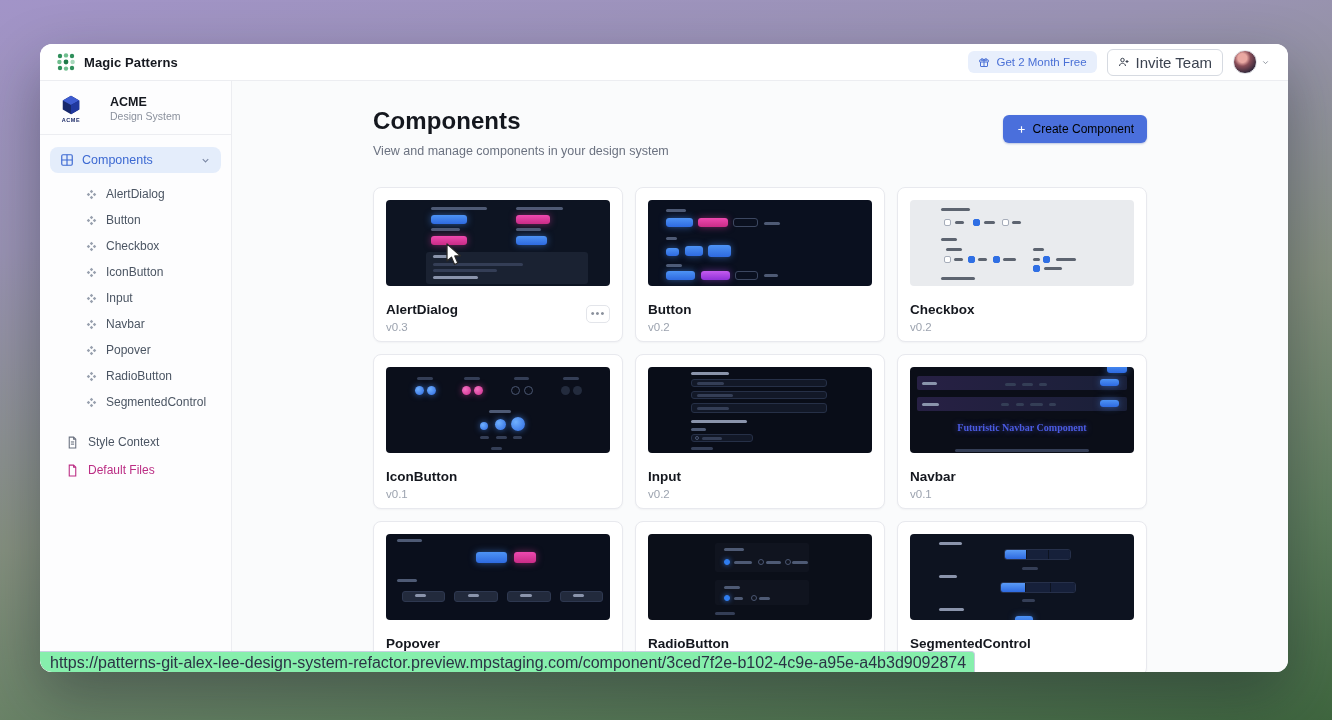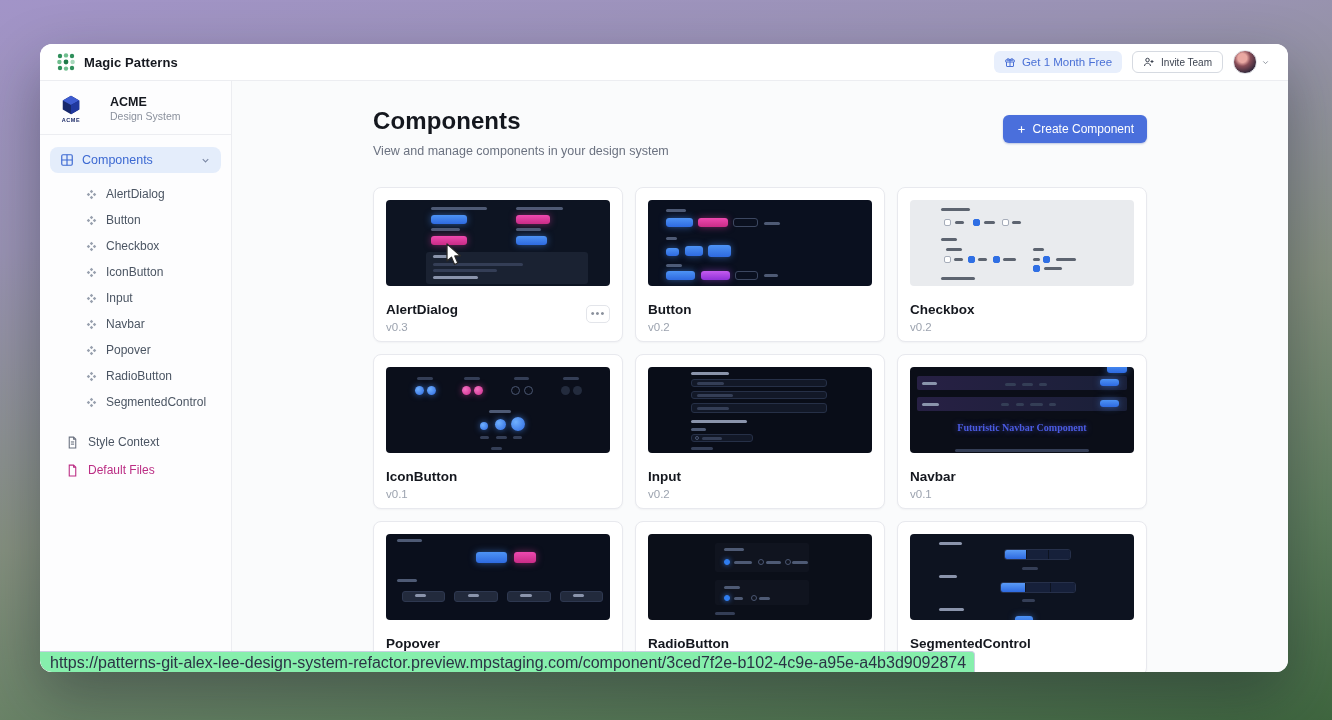--- a/index.html
+++ b/index.html
@@ -7,21 +7,21 @@
   .bg { position:absolute; inset:0; background:linear-gradient(168deg,#a294c8 0%,#9a93b4 25%,#85907f 55%,#5d7d5c 80%,#3f663f 100%); }
 
   .window { position:absolute; left:40px; top:44px; width:1248px; height:628px; background:#fff; border-radius:12px; box-shadow:0 24px 60px rgba(20,25,40,.38); overflow:hidden; }
 
   
   .topbar { height:37px; display:flex; align-items:center; justify-content:space-between; padding:0 18px 0 16px; border-bottom:1px solid #ecedf1; background:#fff; }
   .brand { display:flex; align-items:center; gap:8px; }
   .brand-name { font-size:13px; font-weight:bold; color:#15181f; letter-spacing:.1px; }
   .topbar-right { display:flex; align-items:center; gap:10px; }
   .btn-soft { display:flex; align-items:center; gap:6px; background:#e8effc; color:#4a70d6; border:none; border-radius:6px; font-size:11.5px; font-weight:500; padding:5px 10px; font-family:inherit; cursor:pointer; }
-  .btn-outline { display:flex; align-items:center; gap:6px; background:#fff; color:#3c4350; border:1px solid #d6dae1; border-radius:6px; font-size:10px; font-weight:500; padding:4px 10px; font-family:inherit; cursor:pointer; }
+  .btn-outline { display:flex; align-items:center; gap:6px; background:#fff; color:#3c4350; border:1px solid #d6dae1; border-radius:6px; font-size:15px; font-weight:500; padding:4px 10px; font-family:inherit; cursor:pointer; }
   .avatar-wrap { display:flex; align-items:center; gap:4px; }
   .avatar { width:24px; height:24px; border-radius:50%; background:radial-gradient(circle at 38% 32%, #e9a8a2 0 22%, #8a4e58 40%, #33283a 75%); border:1px solid #e2e4e9; }
 
   .body-row { display:flex; height:591px; }
 
   
   .sidebar { width:192px; border-right:1px solid #ecedf1; background:#fdfdfe; flex:none; display:flex; flex-direction:column; }
   .workspace { display:flex; align-items:center; gap:24px; padding:13px 16px 11px; }
   .ws-logo { width:30px; display:flex; flex-direction:column; align-items:center; }
   .ws-logo-txt { font-size:5.5px; font-weight:bold; color:#1b2a66; letter-spacing:.6px; margin-top:1px; }
@@ -37,21 +37,21 @@
   .side-foot { margin-top:13px; }
   .foot-item { display:flex; align-items:center; gap:9px; padding:7px 8px 7px 26px; font-size:12px; color:#4b5563; cursor:pointer; }
   .foot-item.pink { color:#bb2d84; }
 
   
   .main { flex:1; background:#fafbfc; overflow:hidden; }
   .content { width:774px; margin:0 auto; padding-top:26px; }
   .page-head { display:flex; justify-content:space-between; align-items:flex-start; }
   .page-title { font-size:24px; font-weight:bold; color:#14171e; letter-spacing:.1px; }
   .page-sub { font-size:12.5px; color:#6b7280; margin-top:9px; }
-  .btn-primary { display:flex; align-items:center; gap:6px; background:#4a6fdc; color:#ffffff; border:none; border-radius:6px; font-size:12px; font-weight:500; padding:7px 13px; margin-top:8px; font-family:inherit; cursor:pointer; box-shadow:0 1px 2px rgba(40,70,160,.3); }
+  .btn-primary { display:flex; align-items:center; gap:6px; background:#4a6fdc; color:#000000; border:none; border-radius:6px; font-size:12px; font-weight:500; padding:7px 13px; margin-top:8px; font-family:inherit; cursor:pointer; box-shadow:0 1px 2px rgba(40,70,160,.3); }
 
   .grid { display:grid; grid-template-columns:repeat(3,250px); gap:12px; margin-top:29px; }
   .card { position:relative; background:#fff; border:1px solid #e8e9ee; border-radius:8px; padding:12px 12px 10px; height:155px; box-shadow:0 1px 2px rgba(20,25,40,.04); cursor:pointer; }
   .card-title { font-size:13.5px; font-weight:600; color:#14171e; margin-top:16px; }
   .card-version { font-size:11.5px; color:#9ca3af; margin-top:4px; }
   .card-menu { position:absolute; right:12px; bottom:18px; width:24px; height:18px; border:1px solid #e3e5ea; border-radius:5px; background:#fff; color:#8b919c; font-size:11px; line-height:15px; text-align:center; letter-spacing:1px; cursor:pointer; }
 
   
   .thumb { position:relative; height:86px; border-radius:4px; overflow:hidden; }
   .thumb div, .thumb span.abs { position:absolute; }
@@ -112,21 +112,21 @@
         <span class="brand-name">Magic Patterns</span>
       </div>
       <div class="topbar-right">
         <button class="btn-soft">
           <svg width="12" height="12" viewBox="0 0 24 24" fill="none" stroke="#4a70d6" stroke-width="2">
             <rect x="3" y="8" width="18" height="4" rx="1"></rect>
               <path d="M5 12v8a1 1 0 0 0 1 1h12a1 1 0 0 0 1-1v-8"></path>
               <line x1="12" y1="8" x2="12" y2="21"></line>
             <path d="M12 8c-1.5-3.5-6-3.5-6-1s4.5 1 6 1zm0 0c1.5-3.5 6-3.5 6-1s-4.5 1-6 1z"></path>
           </svg>
-          <span>Get 1 Month Free</span>
+          <span>Get 2 Month Free</span>
         </button>
         <button class="btn-outline">
           <svg width="12" height="12" viewBox="0 0 24 24" fill="none" stroke="#3c4350" stroke-width="2">
             <circle cx="9" cy="8" r="3.5"></circle>
               <path d="M3 20c0-3.5 3-5.5 6-5.5s6 2 6 5.5"></path>
               <line x1="18" y1="8" x2="18" y2="14"></line>
               <line x1="15" y1="11" x2="21" y2="11"></line>
           </svg>
           <span>Invite Team</span>
         </button>

